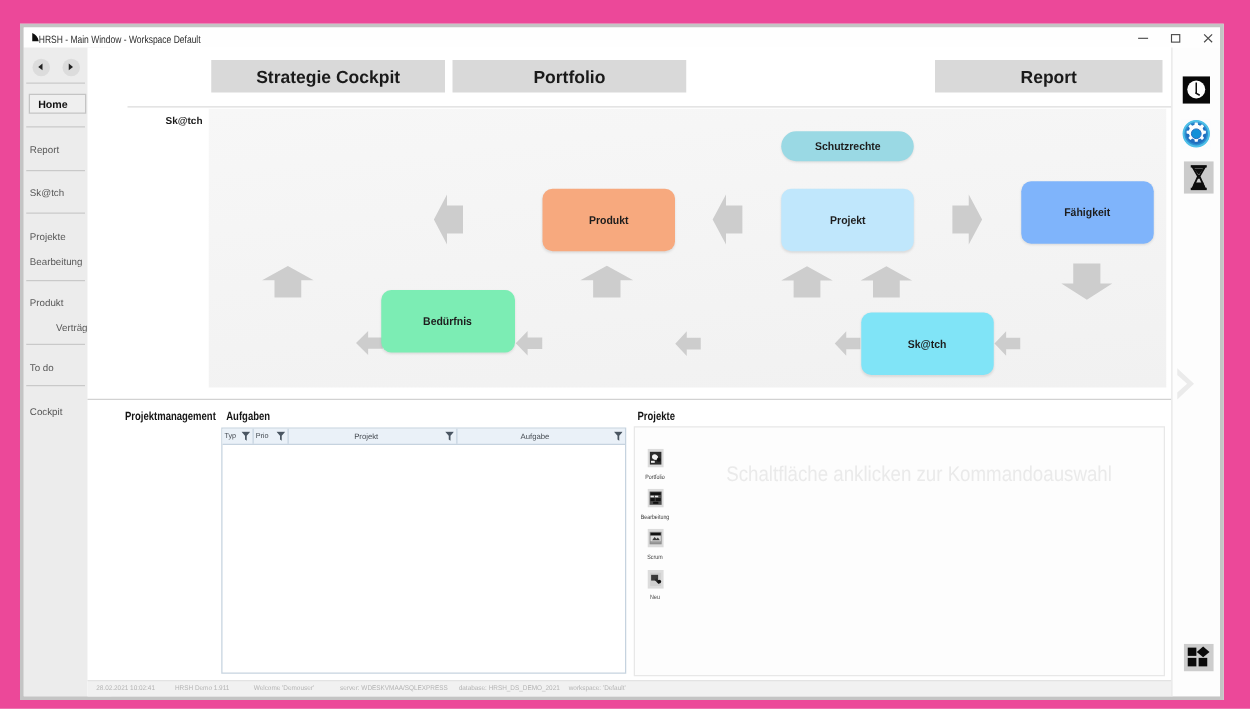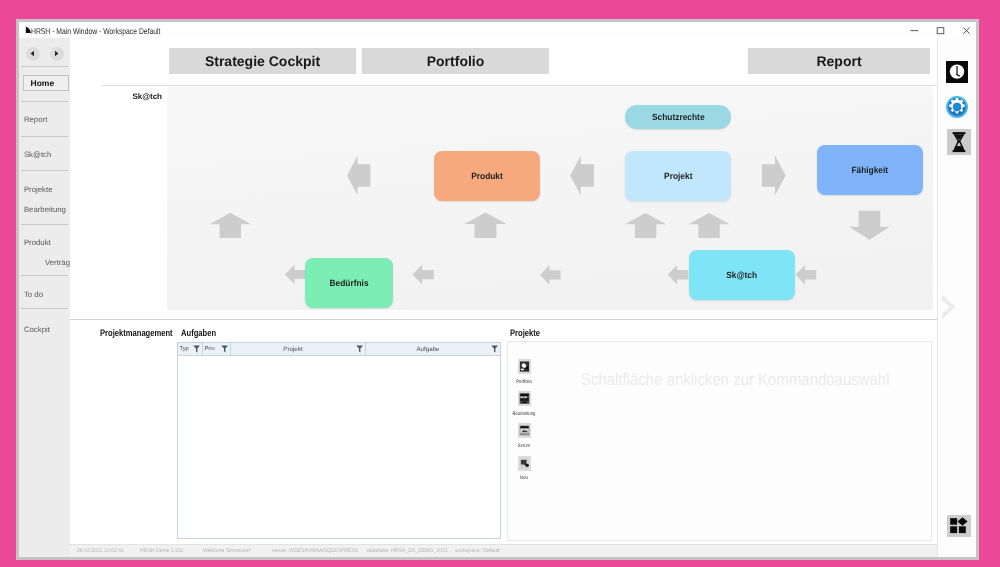--- a/index.html
+++ b/index.html
@@ -180,21 +180,21 @@
           </div>
         <div class="node" style="left:267.0px;top:63.5px;width:106px;height:50px;background:#f7a97e;border-radius:8px;">
             <span>Produkt</span>
           </div>
         <div class="node" style="left:458.0px;top:63.5px;width:106px;height:50px;background:#c0e7fc;border-radius:8px;">
             <span>Projekt</span>
           </div>
         <div class="node" style="left:650.0px;top:58px;width:106px;height:50px;background:#7fb4fb;border-radius:8px;">
             <span>Fähigkeit</span>
           </div>
-        <div class="node" style="left:138.0px;top:171px;width:88px;height:50px;background:#7cedb4;border-radius:8px;">
+        <div class="node" style="left:138.0px;top:145px;width:107px;height:50px;background:#7cedb4;border-radius:8px;">
             <span>Bedürfnis</span>
           </div>
         <div class="node" style="left:522.0px;top:162.5px;width:106px;height:50px;background:#80e4f7;border-radius:8px;">
             <span>Sk@tch</span>
           </div>
       </div>
 
       <div class="hrule2"></div>
       <div class="pmlabel cond">Projektmanagement</div>
       <div class="aufgtitle cond">Aufgaben</div>

